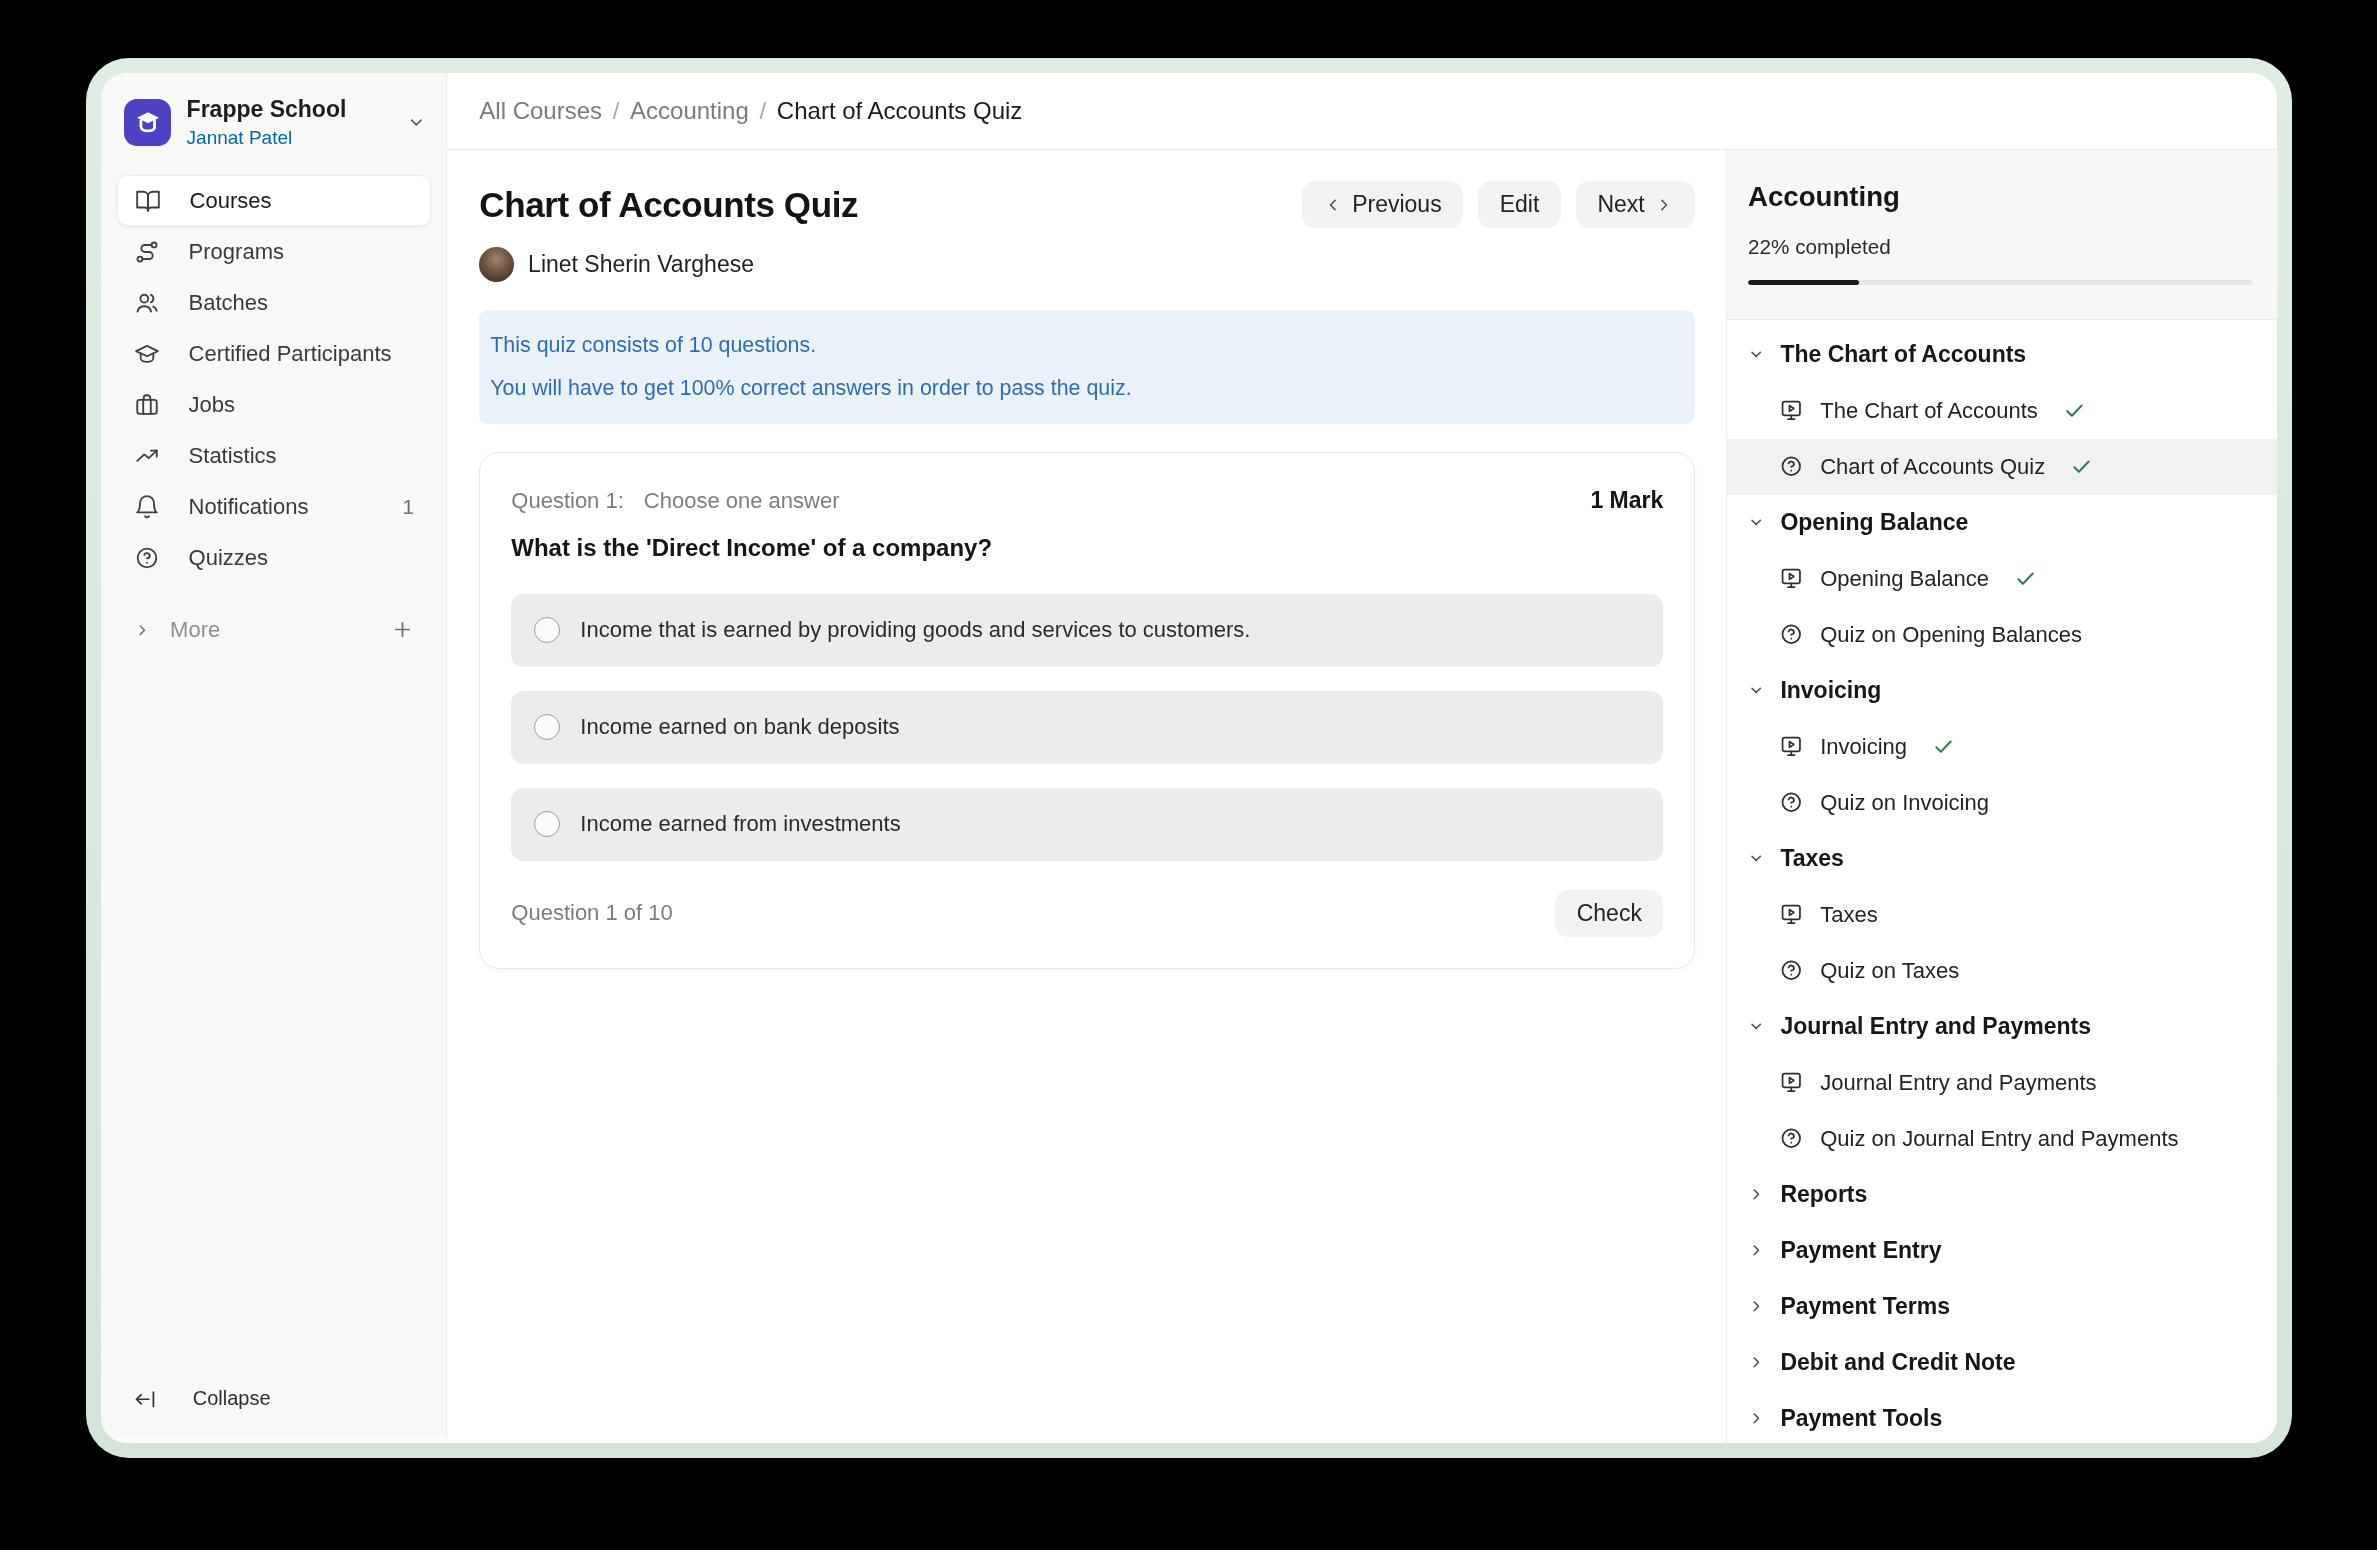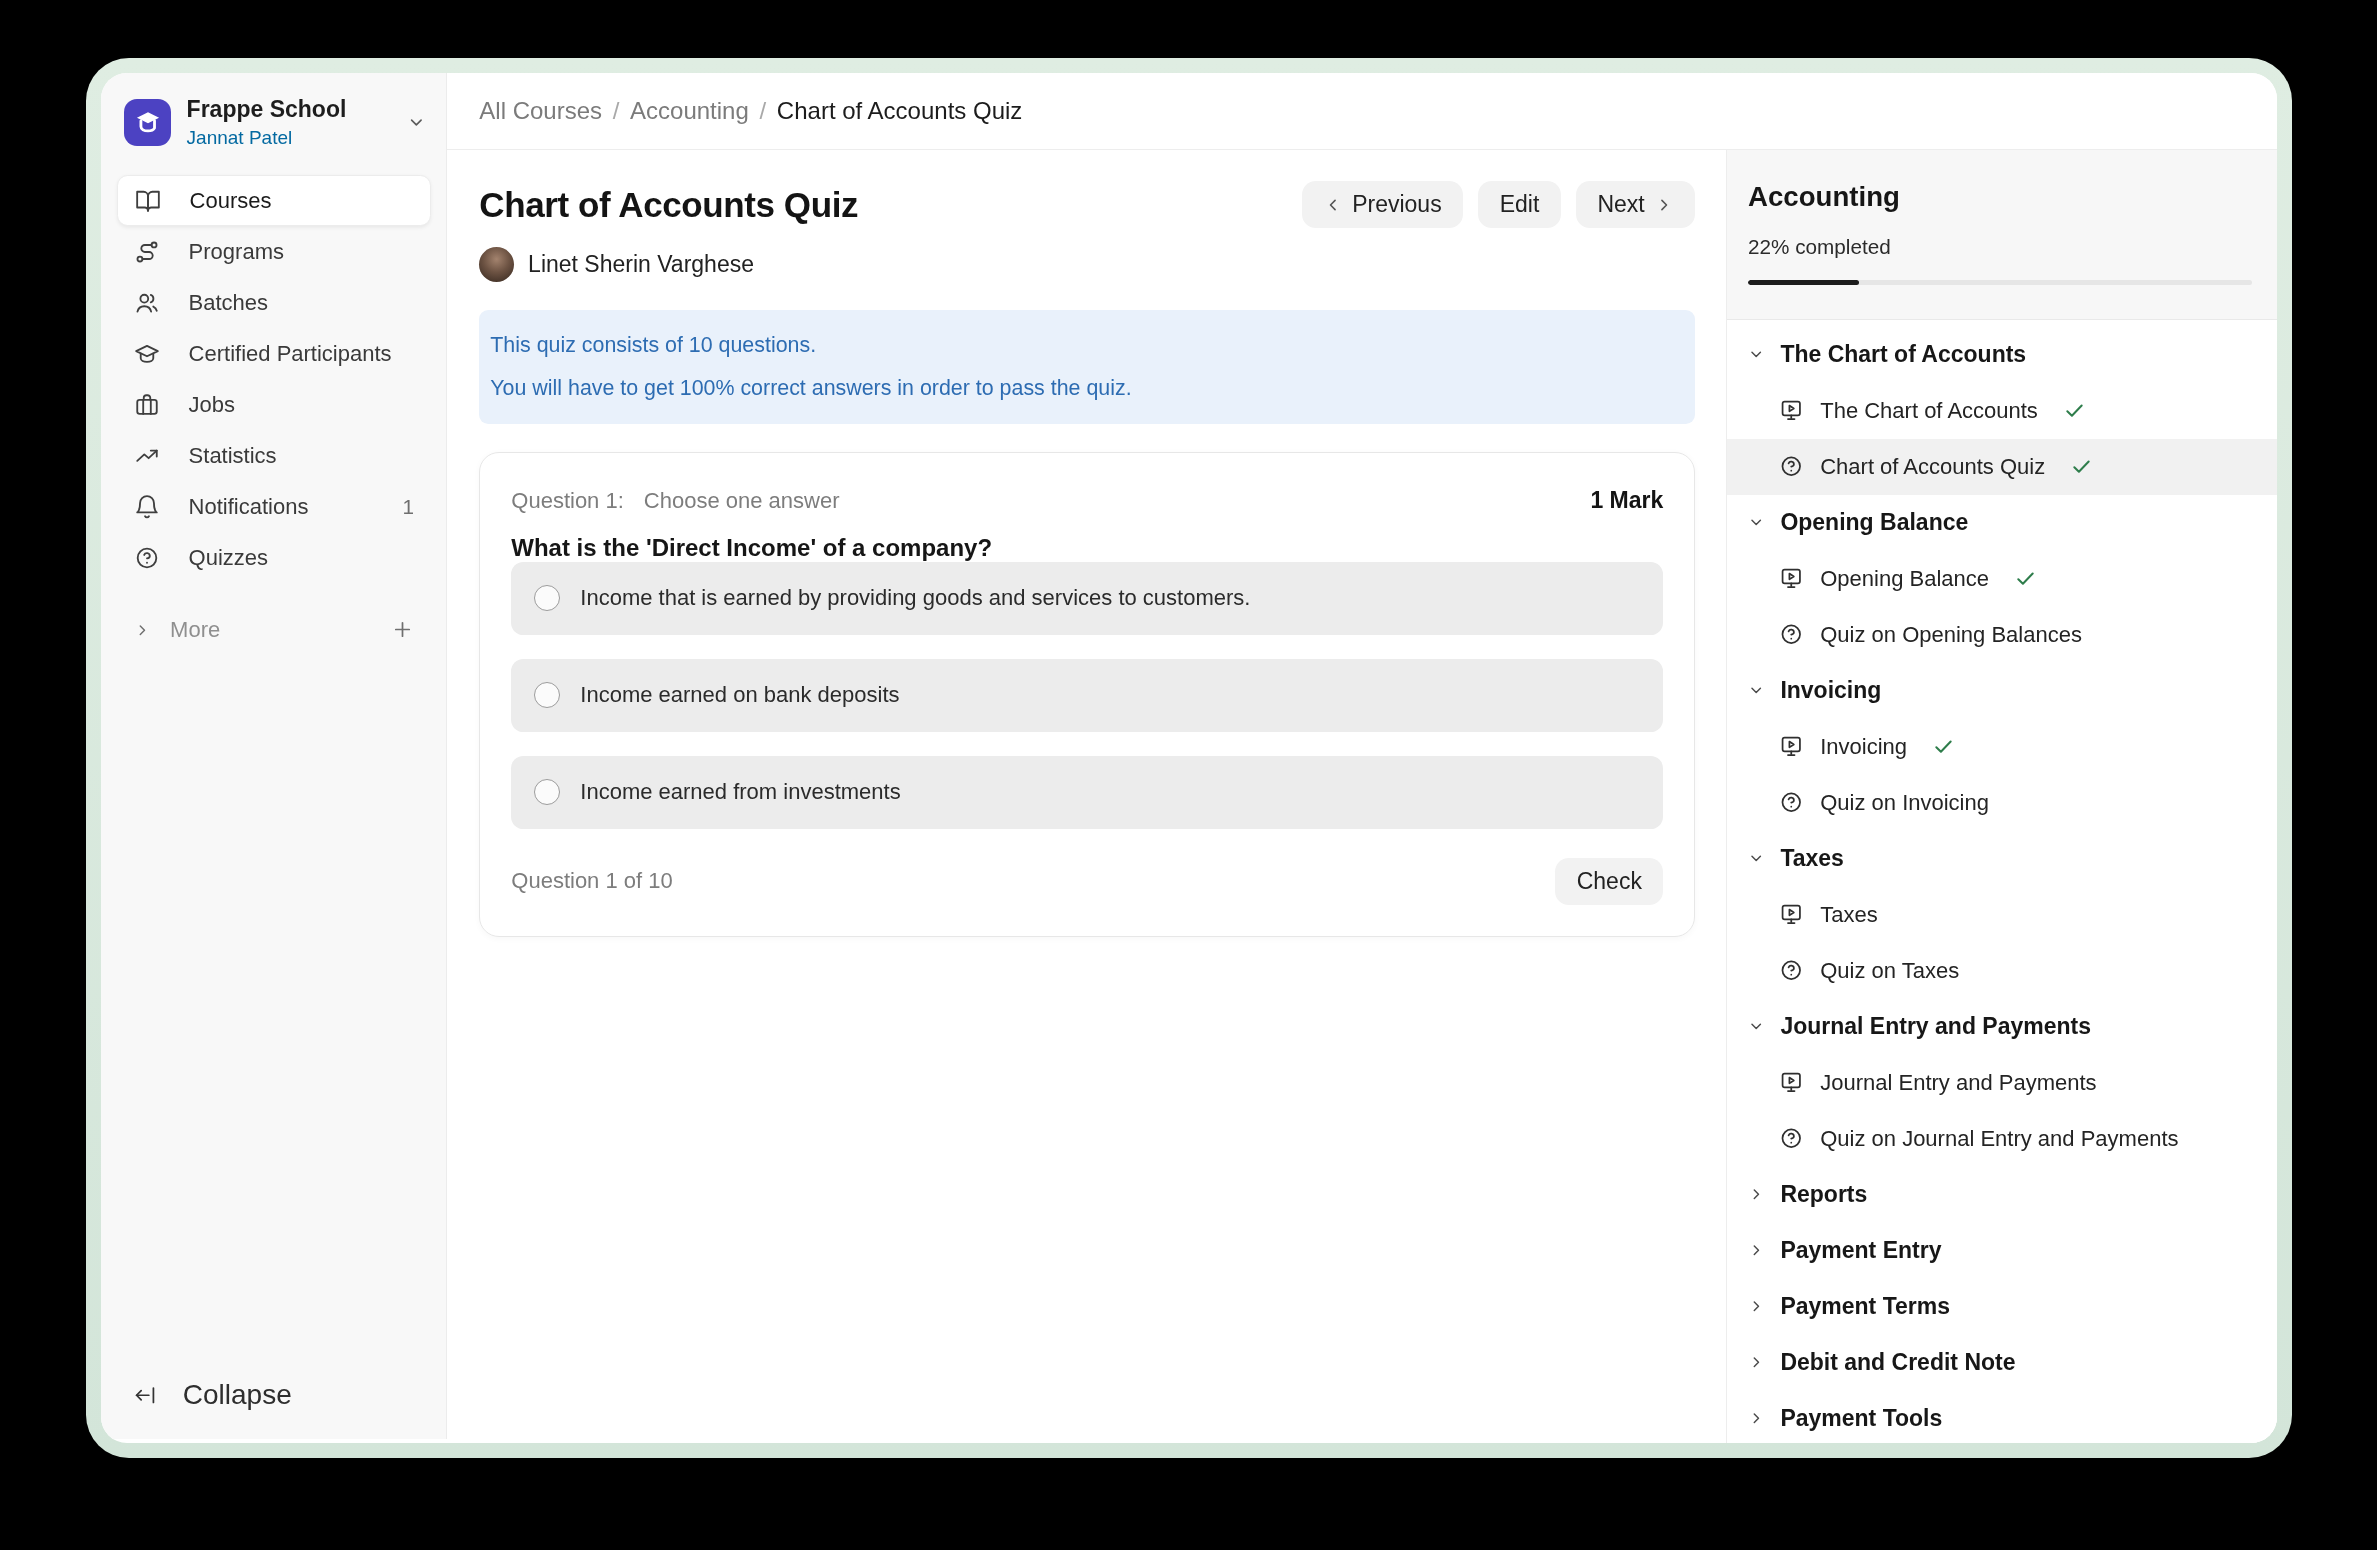--- a/index.html
+++ b/index.html
@@ -29,22 +29,22 @@
   .nav{padding:9.2px 15.3px 0}
   .nav-item{height:51px;display:flex;align-items:center;gap:29px;padding:0 17px;border-radius:10.7px;
             font-size:22px;color:#3a3a3a;cursor:pointer;box-sizing:border-box}
   .nav-item.active{background:#fff;border:0.8px solid #ececec;box-shadow:0 1.5px 3.8px rgba(0,0,0,.06);
                    color:#1b1b1b;font-weight:500}
   .nav-badge{margin-left:auto;font-size:20.7px;color:#6f6f6f}
   .more-row{margin-top:23px;display:flex;align-items:center;gap:18.4px;padding:0 32px 0 32px;height:47px;
             color:#8f8f8f;font-size:22px;cursor:pointer}
   .more-row .icn{color:#6f6f6f}
   .more-plus{margin-left:auto;color:#4c4c4c;width:23px;height:23px}
-  .collapse-row{margin-top:auto;display:flex;align-items:center;gap:25px;padding:20px 23px 27.6px 32px;
-                font-size:28px;color:#2e2e2e;cursor:pointer}
+  .collapse-row{margin-top:auto;display:flex;align-items:center;gap:35px;padding:20px 23px 27.6px 32px;
+                font-size:20px;color:#2e2e2e;cursor:pointer}
   .collapse-row .icn{width:24.5px;height:24.5px;color:#333}
 
   
   .topbar{position:absolute;left:346px;right:0;top:0;height:77px;background:#fff;
           border-bottom:0.8px solid #ededed;display:flex;padding:0 32px;box-sizing:border-box}
   .crumb{font-size:24px;display:flex;align-items:center;gap:10.7px;white-space:nowrap}
   .crumb .lnk{color:#7b7b7b;cursor:pointer}
   .crumb .sep{color:#a9a9a9}
   .crumb .cur{color:#1c1c1c;font-weight:500}
 
@@ -65,21 +65,21 @@
   .banner{margin-top:28px;width:1216px;background:#e9f1fb;border-radius:9.2px;
           padding:23px 11px;box-sizing:border-box}
   .banner p{margin:0;font-size:21.4px;color:#2d6cb2}
   .banner p + p{margin-top:18.4px}
   .card{margin-top:27.6px;width:1216px;box-sizing:border-box;border:0.8px solid #e7e7e7;
         border-radius:20px;padding:34px 31px 31px;box-shadow:0 1.5px 6.1px rgba(0,0,0,.03)}
   .q-meta{display:flex;align-items:baseline;font-size:22px;color:#7d7d7d}
   .q-instruction{margin-left:20px}
   .q-marks{margin-left:auto;color:#141414;font-weight:700;font-size:23px}
   .q-text{margin-top:20px;font-size:24px;font-weight:700;color:#161616}
-  .options{display:flex;flex-direction:column;gap:24px}
+  .options{margin-top:32px;display:flex;flex-direction:column;gap:24px}
   .option{display:flex;align-items:center;gap:20px;height:73px;background:#ececec;border-radius:12.3px;
           padding:0 23px;font-size:22px;color:#2b2b2b;cursor:pointer}
   .radio{width:26px;height:26px;border-radius:50%;border:1.5px solid #9c9c9c;background:#fbfbfb;
          flex:none;box-sizing:border-box}
   .card-foot{margin-top:29px;display:flex;align-items:center;justify-content:space-between}
   .q-page{font-size:22px;color:#7d7d7d}
 
   
   .sbr{position:absolute;right:0;top:77px;bottom:0;width:551px;border-left:0.8px solid #ededed;
        background:#fff;display:flex;flex-direction:column;box-sizing:border-box}

